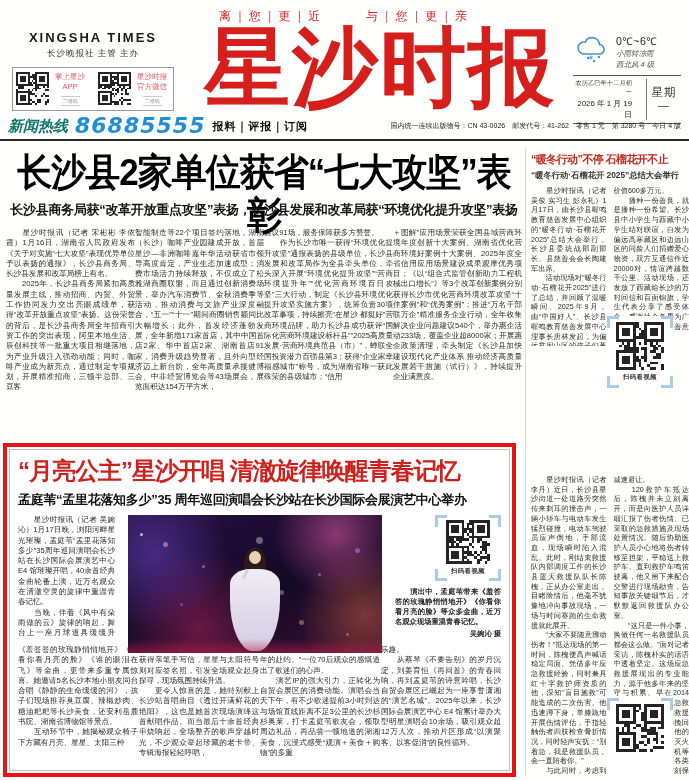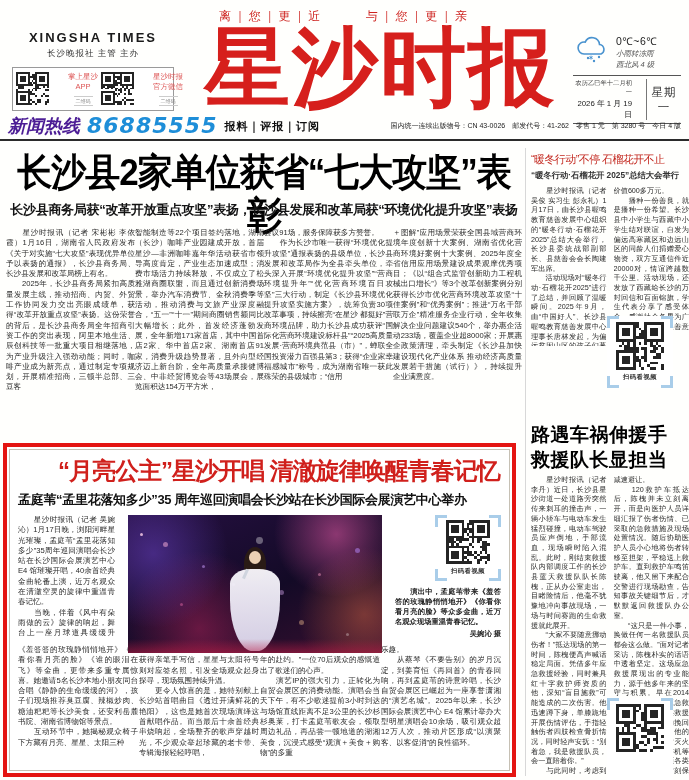--- a/index.html
+++ b/index.html
@@ -7,21 +7,21 @@
   .page { position:relative; width:689px; height:780px; margin:0 auto; background:#fffffd; overflow:hidden; color:#222; }
 
   
   .slogan { position:absolute; top:8px; left:0; right:0; text-align:center; color:#ce2420; font-weight:normal; font-size:12px; letter-spacing:3px; }
   .slogan span { margin:0 18px; }
 
   .logo-block { position:absolute; left:12px; top:30px; width:162px; text-align:center; }
   .logo-en { font-size:13px; font-weight:900; letter-spacing:2px; color:#1a1a1a; }
   .logo-sub { font-size:8.5px; color:#333; margin-top:3px; letter-spacing:1px; }
   .qr-box { margin-top:7px; border:1px solid #9a9a9a; padding:4px 3px; display:flex; justify-content:space-between; background:#fff; }
-  .qr-unit { display:flex; gap:16px; align-items:flex-start; }
+  .qr-unit { display:flex; gap:3px; align-items:flex-start; }
   .qr-sm { width:33px; height:33px; }
   .qr-unit .lbls { display:flex; flex-direction:column; align-items:center; width:36px; }
   .qr-lbl { font-size:7.5px; color:#d55; line-height:1.3; white-space:nowrap; }
   .qr-cap { font-size:5px; color:#888; margin-top:4px; border-top:1px solid #ccc; border-bottom:1px solid #ccc; padding:1px 2px; }
 
   .masthead { position:absolute; left:178px; top:24px; width:404px; text-align:center;
               font-size:86px; line-height:1.02; font-weight:900; color:#d61f1c; letter-spacing:2px;
               font-family:"DejaVu Sans", sans-serif; }
 
   .weather-block { position:absolute; right:8px; top:34px; width:108px; font-size:8px; }
@@ -29,39 +29,39 @@
   .weather-txt .t { font-size:10.5px; color:#222; letter-spacing:.5px; }
   .weather-txt .c { font-size:7.5px; color:#555; font-style:italic; margin-top:1px; }
   .date-row { border-top:1px solid #555; border-bottom:1px solid #555; margin-top:5px; padding:3px 0; display:flex; align-items:center; }
   .date-col { flex:1; text-align:right; padding-right:14px; border-right:1px solid #777; }
   .date-col .lunar { font-size:6.3px; color:#444; }
   .date-col .greg { font-size:7.8px; color:#222; margin-top:1px; }
   .weekday { width:34px; text-align:center; font-size:11.5px; color:#333; letter-spacing:1px; }
 
   
   .hotline { position:absolute; top:116px; left:0; right:0; height:25px; border-bottom:2px solid #2b2b2b; display:flex; align-items:center; padding:0 8px 3px 8px; }
-  .hl-label { font-size:18px; font-weight:900; font-style:italic; color:#4c1d95; }
+  .hl-label { font-size:15px; font-weight:900; font-style:italic; color:#0f766e; }
   .hl-number { font-size:22px; font-weight:900; font-style:italic; color:#1e8ed8; margin:7px 7px; letter-spacing:1px; font-family:"DejaVu Sans", sans-serif; line-height:1; }
   .hl-services { font-size:11px; font-weight:800; color:#101010; letter-spacing:1px; }
   .hl-spacer { flex:1; }
   .pub-info { font-size:7px; color:#222; white-space:nowrap; }
 
   
   .headline { position:absolute; top:150px; left:5px; width:518px; text-align:center;
               font-size:35px; font-weight:900; color:#000; letter-spacing:-1px; line-height:1.15;
               transform:scaleY(1.08); transform-origin:top; }
   .subheadline { position:absolute; top:201px; left:5px; width:518px; text-align:center;
                  font-size:13px; font-weight:bold; color:#141414; letter-spacing:-0.3px; }
   .body-cols { position:absolute; top:228px; left:6px; width:516px; height:205px; display:flex; }
   .col { flex:1; overflow:hidden; font-size:7.6px; line-height:10.3px; text-align:justify; color:#2a2a2a; white-space:pre-line; }
 
   
   .v-rule { position:absolute; left:525px; top:148px; height:628px; border-left:1px solid #d8d8d8; }
 
-  .warm-title { position:absolute; left:531px; top:152px; width:158px; font-size:11px; font-weight:400; color:#c3281f; letter-spacing:-0.6px; white-space:nowrap; }
+  .warm-title { position:absolute; left:531px; top:152px; width:158px; font-size:11px; font-weight:700; color:#c3281f; letter-spacing:-0.6px; white-space:nowrap; }
   .warm-sub { position:absolute; left:531px; top:170px; width:158px; font-size:8.3px; font-weight:600; color:#333; white-space:nowrap; }
   .warm-cols { position:absolute; left:531px; top:186px; width:158px; height:160px; display:flex; gap:7px; }
   .warm-cols .col, .rescue-cols .col { font-size:7.2px; line-height:9.7px; }
 
   .qr-block { position:absolute; width:66px; background:#fff; text-align:center; padding:6px; }
   .qr-main { width:48px; height:48px; margin:0 auto; }
   .qr-video-cap { font-size:6.3px; font-weight:bold; color:#333; margin-top:3px; letter-spacing:.5px; }
   .corner { position:absolute; width:12px; height:12px; border:3px solid #a9cde9; }
   .corner.tl { top:0; left:0; border-right:none; border-bottom:none; }
   .corner.tr { top:0; right:0; border-left:none; border-bottom:none; }
@@ -69,21 +69,21 @@
   .corner.br { bottom:0; right:0; border-left:none; border-top:none; }
   .warm-qr { left:607px; top:316px; }
   .rescue-qr { left:607px; top:698px; height:90px; }
 
   .rescue-title { position:absolute; left:531px; top:423px; width:158px; font-size:19px; font-weight:900; color:#000; line-height:1.3; letter-spacing:.5px; }
   .rescue-cols { position:absolute; left:531px; top:475px; width:158px; height:301px; display:flex; gap:7px; }
 
   
   .concert-box { position:absolute; left:3px; top:443px; width:513px; height:334px; border:4px solid #e41512; background:#fff; }
   .concert-inner { margin:2px; border:1px solid #c6c0b4; height:calc(100% - 4px); padding:5px 8px; overflow:hidden; }
-  .concert-title { font-size:24px; font-weight:900; color:#d0201c; letter-spacing:-1px; white-space:nowrap;margin-left:40px; }
+  .concert-title { font-size:24px; font-weight:900; color:#d0201c; letter-spacing:-1px; white-space:nowrap; }
   .concert-sub { font-size:13px; font-weight:bold; color:#111; margin-top:4px; letter-spacing:-0.3px; white-space:nowrap; }
   .concert-row { display:flex; gap:13px; margin-top:6px; height:124px; }
   .concert-lead { width:119px; }
   .concert-row .col { font-size:7.6px; line-height:10.3px; }
   .concert-right { width:106px; display:flex; flex-direction:column; align-items:flex-end; }
   .concert-qr-wrap { position:relative; width:66px; padding:5px; text-align:center; }
   .photo-caption { font-size:7.3px; line-height:10px; font-weight:bold; color:#222; text-align:justify; margin-top:6px; white-space:pre-line; }
   .photo-credit { font-size:7.3px; font-weight:bold; color:#222; width:100%; text-align:right; margin-top:2px; }
   .concert-bottom { display:flex; gap:1px; margin-top:6px; height:120px; }
 
@@ -420,24 +420,20 @@
           <rect x="11" y="1" width="5" height="5" fill="#fff"></rect>
           <rect x="12" y="2" width="3" height="3" fill="#242424"></rect>
           <rect x="0" y="10" width="7" height="7" fill="#242424"></rect>
           <rect x="1" y="11" width="5" height="5" fill="#fff"></rect>
           <rect x="2" y="12" width="3" height="3" fill="#242424"></rect>
         </svg>
       </div>
     <div class="qr-video-cap">扫码看视频</div>
   </div>
 
-  <div class="rescue-title">
-    <div>路遇车祸伸援手</div>
-    <div>救援队长显担当</div>
-  </div>
   <div class="rescue-cols">
     <div class="col">　　星沙时报讯（记者 李丹）近日，长沙县星沙街道一处道路旁突然传来刺耳的撞击声，一辆小轿车与电动车发生猛烈碰撞，电动车驾驶员应声倒地，手部流血，现场瞬时陷入混乱。此时，刚结束救援队内部调度工作的长沙县蓝天救援队队长陈槐，正从办公室走出，目睹险情后，他毫不犹豫地冲向事故现场，一场与时间赛跑的生命救援就此展开。
 　　“大家不要随意挪动伤者！”抵达现场的第一时间，陈槐便高声喊话稳定局面。凭借多年应急救援经验，同时兼具红十字救护师资质的他，深知“盲目施救”可能造成的二次伤害。他迅速蹲下身，单膝跪地开展伤情评估，手指轻触伤者四肢检查骨折情况，同时轻声安抚：“别着急，我是救援队员，会一直陪着你。”
 　　与此同时，考虑到事发路段车流量较大、未设置警示标识极易引发二次事故，陈槐一边让肇事司机立即拨打120急救电话，一边指导其用随车三角警示牌在事故现场后方50米处设置安全</div>
     <div class="col">减速避让。
 　　120救护车抵达后，陈槐并未立刻离开，而是向医护人员详细汇报了伤者伤情、已采取的急救措施及现场处置情况。随后协助医护人员小心地将伤者转移至担架，平稳送上救护车。直到救护车鸣笛驶离，他又留下来配合交警进行现场勘查，告知事故关键细节后，才默默返回救援队办公室。
 　　“这只是一件小事，换做任何一名救援队员都会这么做。”面对记者采访，陈槐朴实的话语中透着坚定。这场应急救援展现出的专业能力，源于他多年来的坚守与积累。早在2014年，陈槐便投身应急救援事业，参与各类救援行动数百次，成功挽回多名遇险者生命。他的私家车上常年备着灭火器、急救包、对讲机等装备，手机里置顶各类应急预警平台，时刻保持“战时状态”，正如他常说的：“救援没有准备时间，必须时刻待命。”</div>
   </div>
   <div class="qr-block rescue-qr">
     <span class="corner tl"></span>

